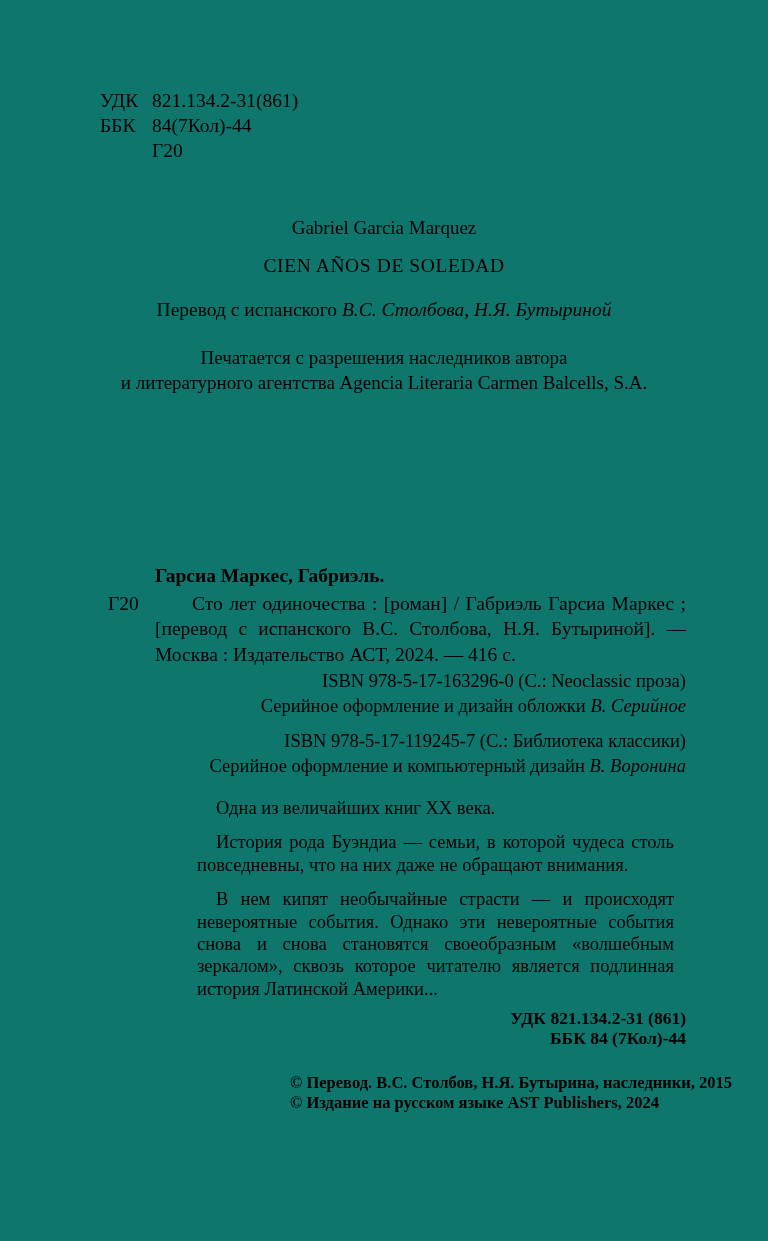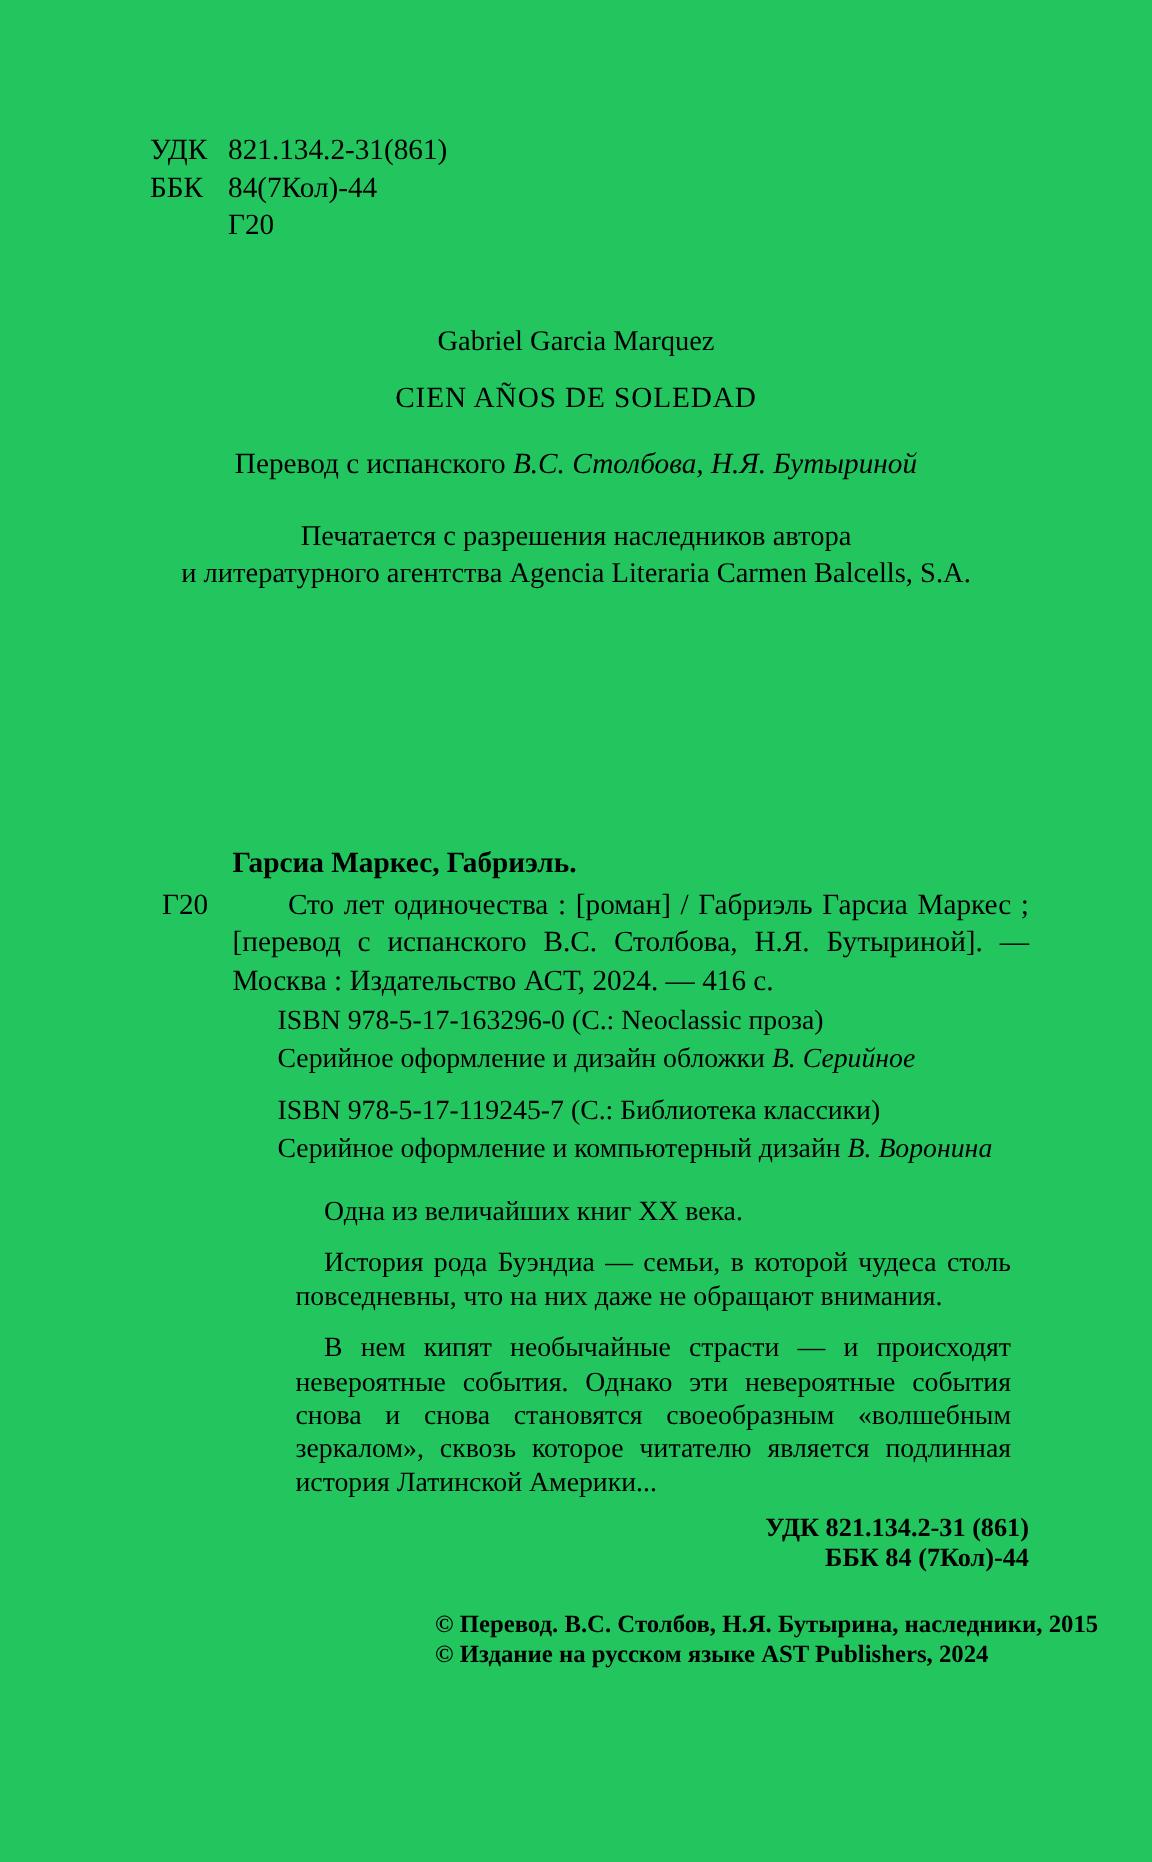--- a/index.html
+++ b/index.html
@@ -4,21 +4,21 @@
 <style>
   html, body {
     margin: 0;
     padding: 0;
     background: #ffffff;
   }
   .page {
     position: relative;
     width: 768px;
     height: 1241px;
-    background: #22c55e;
+    background: #0f766e;
     color: #000000;
     font-family: "Liberation Serif", "DejaVu Serif", serif;
     overflow: hidden;
   }
 
   
   .udk-top {
     position: absolute;
     left: 100px;
     top: 88px;
@@ -100,20 +100,21 @@
   .isbn-block {
     position: absolute;
     left: 185px;
     top: 669px;
     width: 501px;
     font-size: 18.5px;
     line-height: 25px;
   }
   .isbn-group {
     margin-bottom: 10px;
+    text-align: right;
   }
   .isbn-group:last-child {
     margin-bottom: 0;
   }
   .isbn-group .it {
     font-style: italic;
   }
 
   
   .annotation {

